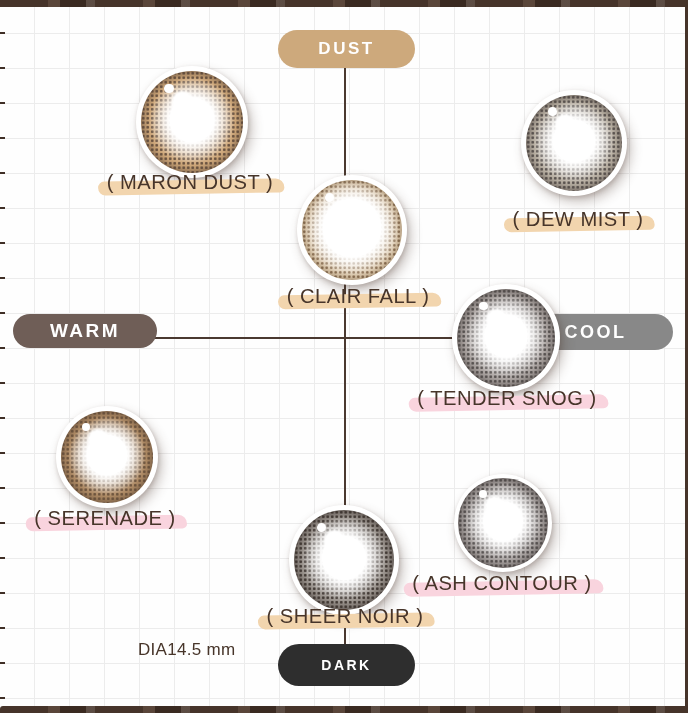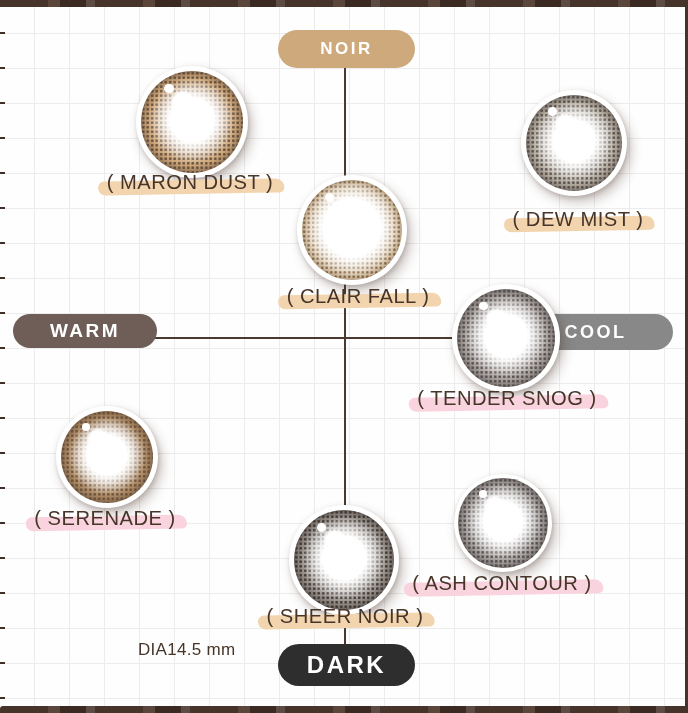--- a/index.html
+++ b/index.html
@@ -30,21 +30,21 @@
   .axis-v{position:absolute;left:344px;top:68px;width:2px;height:578px;background:#4a3930;z-index:1;}
   .axis-h{position:absolute;left:100px;top:337px;width:480px;height:2px;background:#4a3930;z-index:1;}
   
   .pill{
     position:absolute;z-index:2;display:flex;align-items:center;justify-content:center;
     color:#fff;font-weight:bold;letter-spacing:2.5px;border-radius:26px;
   }
   .pill-light{left:278px;top:30px;width:137px;height:38px;background:var(--axis_light,#cda97c);font-size:17px;}
   .pill-warm {left:13px; top:314px;width:144px;height:34px;background:var(--axis_warm,#6f5e57);font-size:19px;}
   .pill-cool {left:518px;top:314px;width:155px;height:36px;background:var(--axis_cool,#888888);font-size:18px;}
-  .pill-dark {left:278px;top:644px;width:137px;height:42px;background:var(--axis_dark,#2e2e2e);font-size:24px;}
+  .pill-dark {left:278px;top:644px;width:137px;height:42px;background:var(--axis_dark,#2e2e2e);font-size:14px;}
   
   .lens{
     position:absolute;border-radius:50%;background:#fff;z-index:3;
     display:flex;align-items:center;justify-content:center;
     box-shadow:4px 6px 12px rgba(80,60,50,.30),1px 2px 4px rgba(80,60,50,.22);
   }
   .lens-core{
     width:91%;height:91%;border-radius:50%;position:relative;
     background-image:
       radial-gradient(circle at 50% 48%, #fff 0%, #fff 30%, rgba(255,255,255,0) 58%),
@@ -102,21 +102,21 @@
 <div id="stage">
 
   <div class="frame-top"></div>
   <div class="frame-bottom"></div>
   <div class="frame-right"></div>
   <div class="frame-ticks"></div>
 
   <div class="axis-v"></div>
   <div class="axis-h"></div>
 
-  <div class="pill pill-light">NOIR</div>
+  <div class="pill pill-light">DUST</div>
   <div class="pill pill-warm">WARM</div>
   <div class="pill pill-cool">COOL</div>
   <div class="pill pill-dark">DARK</div>
 
   <div class="lens p-maron" data-lens="0" style="--ring: #6a5341; --mid: #cfa87a;">
     <div class="lens-core">
       <span class="dot sm"></span>
       <span class="dot lg"></span>
     </div>
   </div>

